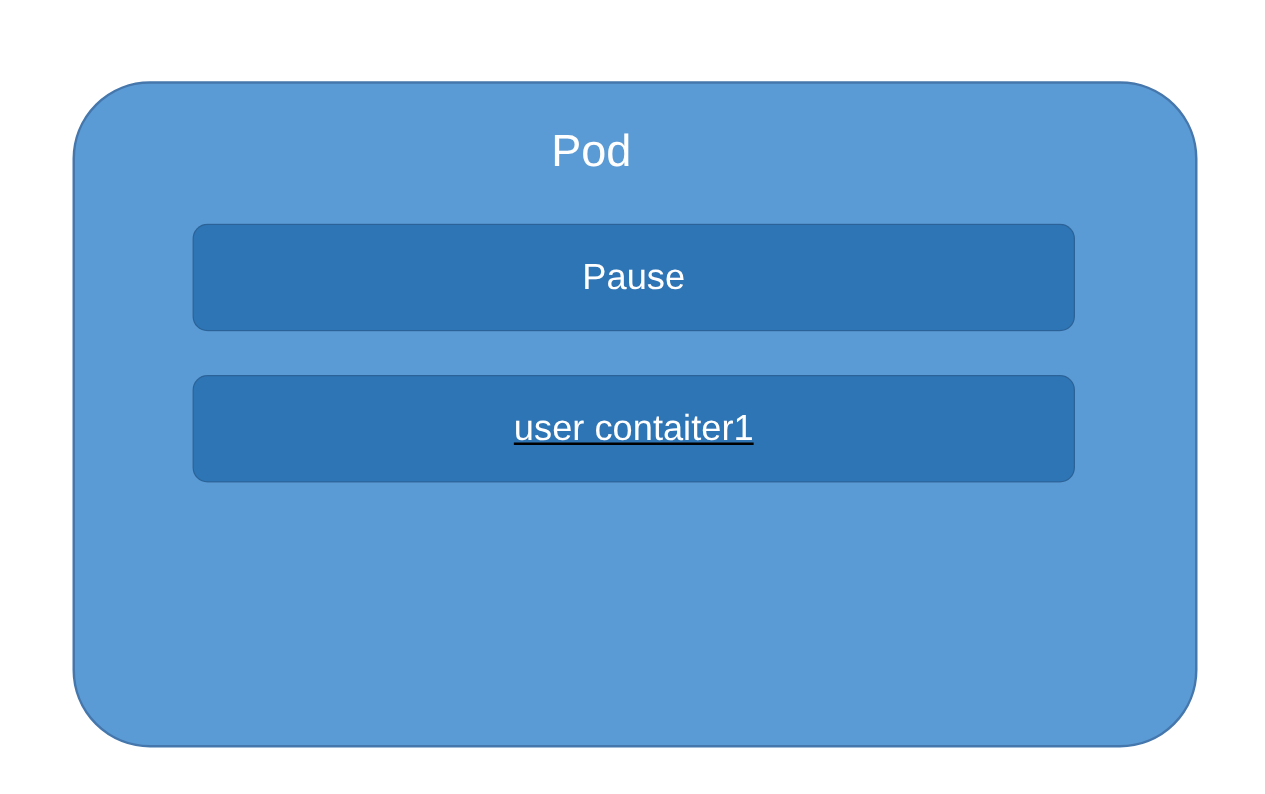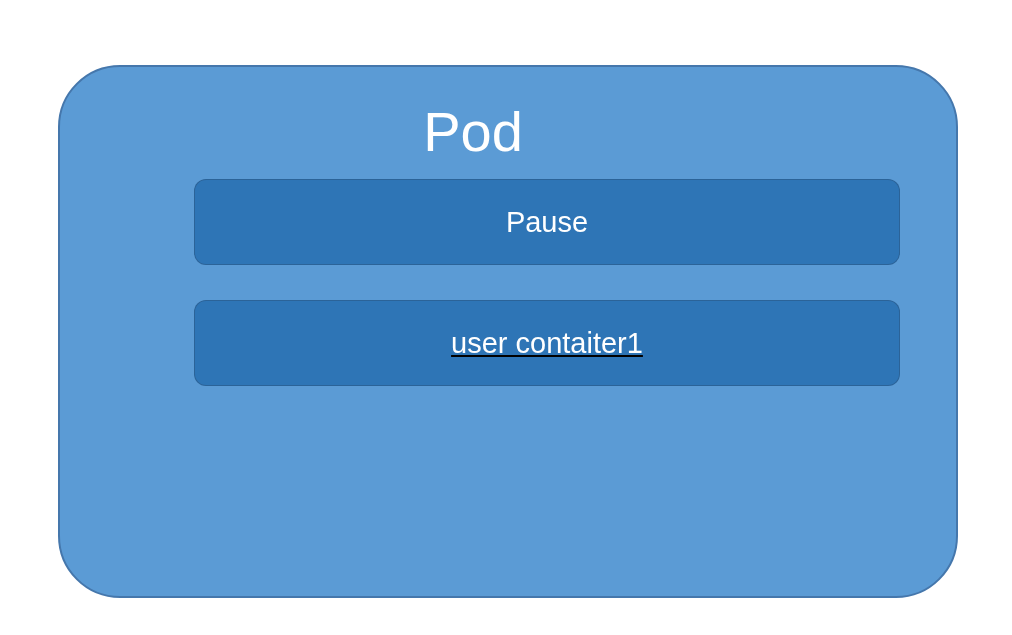--- a/index.html
+++ b/index.html
@@ -27,38 +27,37 @@
     border-radius: 62px;
   }
   .pod-title {
     position: absolute;
     top: 34px;
     left: 0;
     right: 0;
     text-align: center;
     transform: translateX(-35px);
     color: #FFFFFF;
-    font-size: 56px;
+    font-size: 36px;
     line-height: 1.1;
     font-weight: 400;
     letter-spacing: 0px;
   }
   .container-box {
     position: absolute;
     left: 94px;
     width: 706px;
     height: 86px;
     box-sizing: border-box;
     background: #2E75B6;
     border: 1px solid rgba(42, 84, 128, 0.55);
     border-radius: 12px;
     display: flex;
     align-items: center;
     justify-content: center;
-    margin-left: 40px;
   }
   .container-box .label {
     color: #FFFFFF;
     font-size: 29px;
     line-height: 1;
     font-weight: 400;
   }
   .container-pause   { top: 112px; }
   .container-user1   { top: 233px; text-decoration: underline; }
   .container-user2   { top: 365px; }

